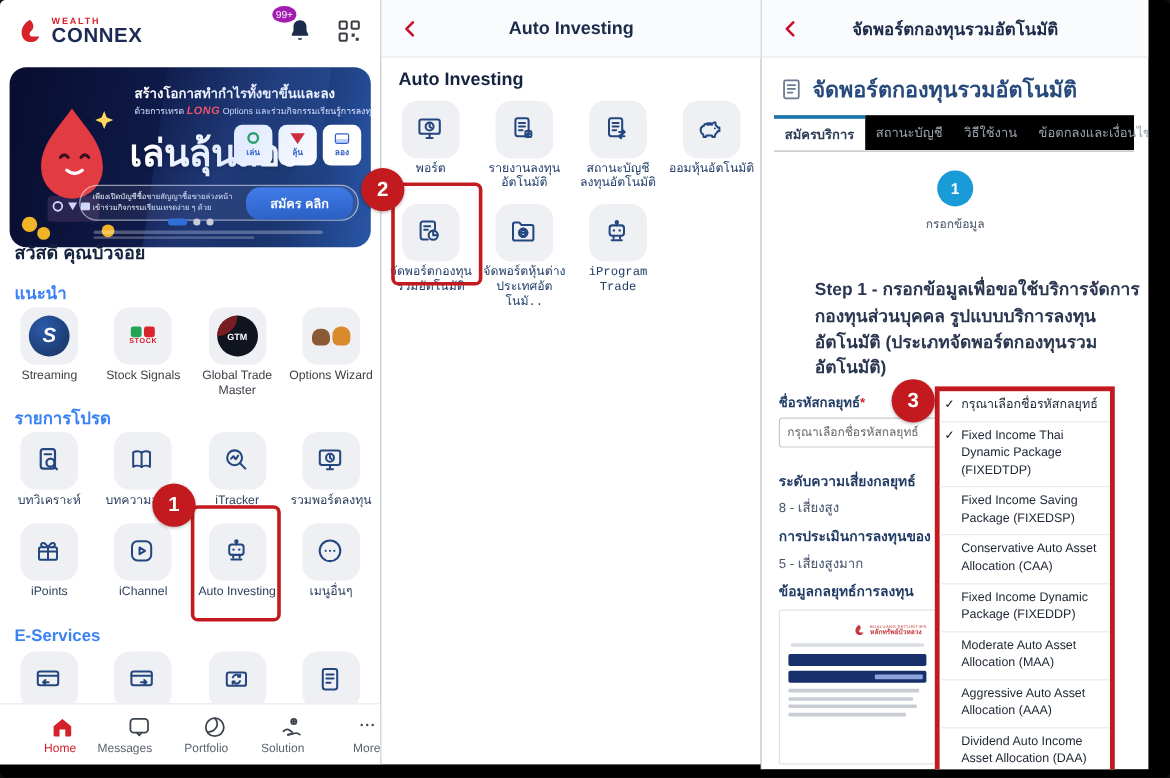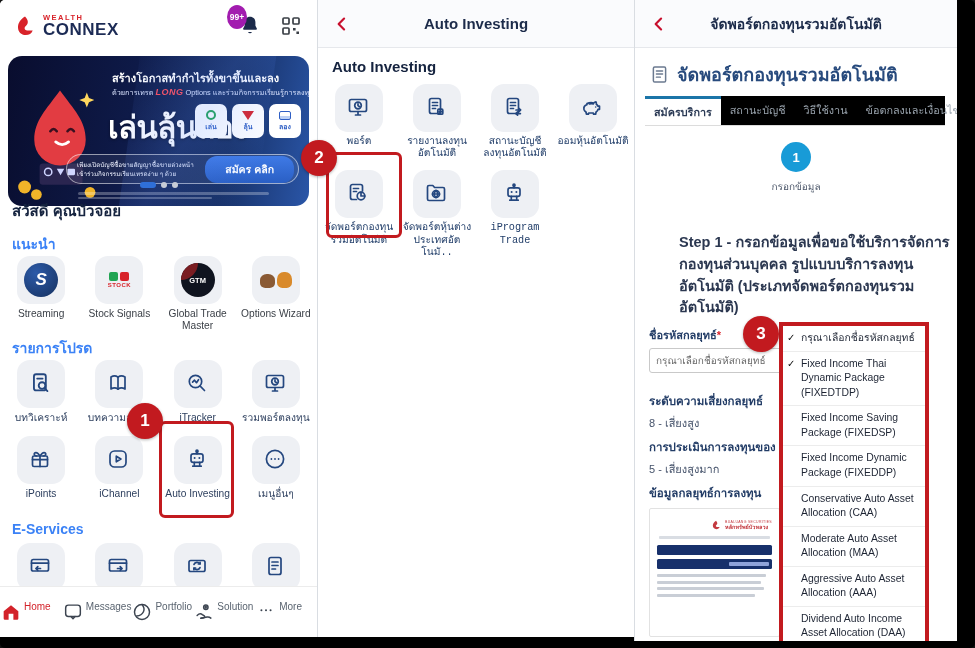--- a/index.html
+++ b/index.html
@@ -12,22 +12,22 @@
   .panel.right{left:634px;width:323px;height:641px;border-left:1px solid #d9dde2;}
   .ic{width:26px;height:26px;stroke:#24477f;fill:none;stroke-width:1.7;stroke-linecap:round;stroke-linejoin:round;}
   
   .lp-header{position:absolute;top:0;left:0;right:0;height:52px;background:#fff;display:flex;align-items:center;padding:0 14px;}
   .logo{display:flex;align-items:center;gap:5px;}
   .logo-txt{display:flex;flex-direction:column;line-height:1;}
   .logo-wealth{color:#d8232a;font-size:7.5px;font-weight:bold;letter-spacing:1.5px;}
   .logo-connex{color:#1c2b55;font-size:17px;font-weight:bold;letter-spacing:.5px;}
   .hdr-right{margin-left:auto;display:flex;align-items:center;gap:16px;}
   .bell-wrap{position:relative;width:26px;height:26px;}
-  .badge{position:absolute;top:-8px;left:-10px;background:#a21caf;color:#fff;font-size:8.5px;font-weight:bold;
-         border-radius:50%;width:20px;height:24px;display:flex;align-items:center;justify-content:center;}
+  .badge{position:absolute;top:-8px;left:-10px;background:#a21caf;color:#fff;font-size:8.5px;font-weight:normal;
+         border-radius:50%;width:20px;height:14px;display:flex;align-items:center;justify-content:center;}
   .banner{position:absolute;top:56px;left:8px;width:301px;height:150px;border-radius:14px;overflow:hidden;
           background:linear-gradient(100deg,#090d2e 0%,#0e1a48 40%,#173066 72%,#2a56a8 100%);}
   .banner:after{content:"";position:absolute;left:40%;top:-20%;width:45%;height:160%;
           background:linear-gradient(115deg,transparent 0%,rgba(90,140,255,.18) 45%,transparent 80%);transform:rotate(8deg);}
   .b-line1{position:absolute;left:104px;top:13px;color:#fff;font-size:11px;font-weight:bold;white-space:nowrap;}
   .b-line2{position:absolute;left:104px;top:31px;color:#dbe4ff;font-size:7.3px;white-space:nowrap;}
   .b-long{color:#ff4d5a;font-weight:bold;font-style:italic;font-size:9px;letter-spacing:.5px;}
   .b-head{position:absolute;left:100px;top:46px;color:#fff;font-size:31px;font-weight:bold;letter-spacing:-.5px;white-space:nowrap;text-shadow:0 1px 3px rgba(0,0,0,.4);}
   .chips{position:absolute;right:8px;top:48px;display:flex;gap:5px;}
   .chip{width:32px;height:34px;background:#fff;border-radius:7px;display:flex;flex-direction:column;align-items:center;justify-content:center;gap:1px;}
@@ -64,21 +64,21 @@
   .applogo-gtm span{position:relative;}
   .applogo-ow{display:flex;gap:2px;align-items:flex-end;}
   .applogo-ow i{display:block;border-radius:45% 45% 35% 35%;}
   .ow-bear{width:15px;height:14px;background:#8a5a34;}
   .ow-bull{width:15px;height:16px;background:#d98a2b;}
   .hl-box{position:absolute;border:3px solid #c21a1f;border-radius:6px;z-index:30;}
   .callout{position:absolute;width:36px;height:36px;border-radius:50%;background:#c21a1f;color:#fff;font-size:17px;
            font-weight:bold;display:flex;align-items:center;justify-content:center;z-index:50;box-shadow:0 1px 3px rgba(0,0,0,.3);}
   .bottom-nav{position:absolute;left:0;right:0;top:586px;height:51px;background:#fff;border-top:1px solid #ececec;
               display:flex;align-items:center;z-index:40;}
-  .nav-item{flex:1;display:flex;flex-direction:row;align-items:flex-start;gap:2px;}
+  .nav-item{flex:1;display:flex;flex-direction:column;align-items:flex-end;gap:2px;}
   .nav-lab{font-size:10px;color:#5a6470;}
   .nav-item.active .nav-lab{color:#d3222a;}
   .nav-ic{width:22px;height:22px;stroke:#3c4450;fill:none;stroke-width:1.6;stroke-linecap:round;stroke-linejoin:round;}
   
   .mp-header,.rp-header{position:absolute;top:0;left:0;right:0;height:48px;background:#fafbfd;border-bottom:1px solid #e6e8ec;
              display:flex;align-items:center;justify-content:center;}
   .hdr-title{font-size:15px;font-weight:bold;color:#1c2b4a;}
   .back{position:absolute;left:14px;top:14px;width:20px;height:20px;}
   .back svg{width:20px;height:20px;stroke:#c8102e;fill:none;stroke-width:2.6;stroke-linecap:round;stroke-linejoin:round;}
   .mp-section{position:absolute;top:58px;left:14px;font-size:15px;font-weight:bold;color:#15233f;}
@@ -593,22 +593,22 @@
     <div class="dropdown">
       <div class="dd-item">
         <span class="dd-check">✓</span>
         <span>กรุณาเลือกชื่อรหัสกลยุทธ์</span>
       </div>
       <div class="dd-item">
         <span class="dd-check">✓</span>
         <span>Fixed Income Thai Dynamic Package (FIXEDTDP)</span>
       </div>
       <div class="dd-item"><span>Fixed Income Saving Package (FIXEDSP)</span></div>
+      <div class="dd-item"><span>Conservative Auto Asset Allocation (CAA)</span></div>
       <div class="dd-item"><span>Fixed Income Dynamic Package (FIXEDDP)</span></div>
-      <div class="dd-item"><span>Conservative Auto Asset Allocation (CAA)</span></div>
       <div class="dd-item"><span>Moderate Auto Asset Allocation (MAA)</span></div>
       <div class="dd-item"><span>Aggressive Auto Asset Allocation (AAA)</span></div>
       <div class="dd-item"><span>Dividend Auto Income Asset Allocation (DAA)</span></div>
     </div>
 
     <div class="callout" style="left:108px;top:316px;">3</div>
   </section>
 
   <div class="callout" style="left:301px;top:140px;">2</div>
 </div>

